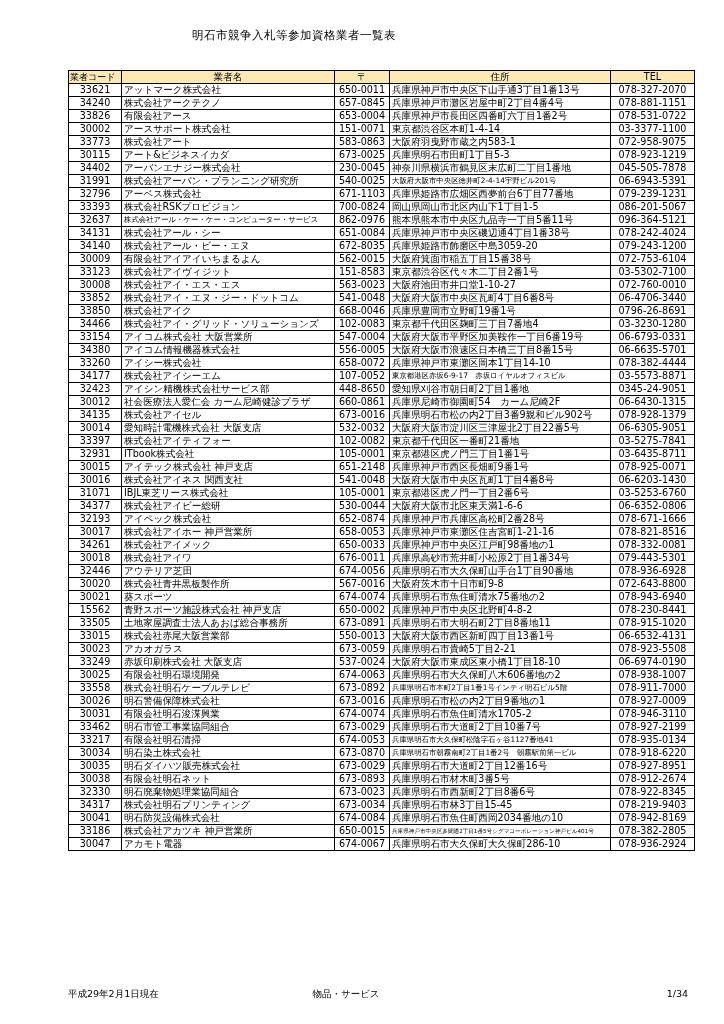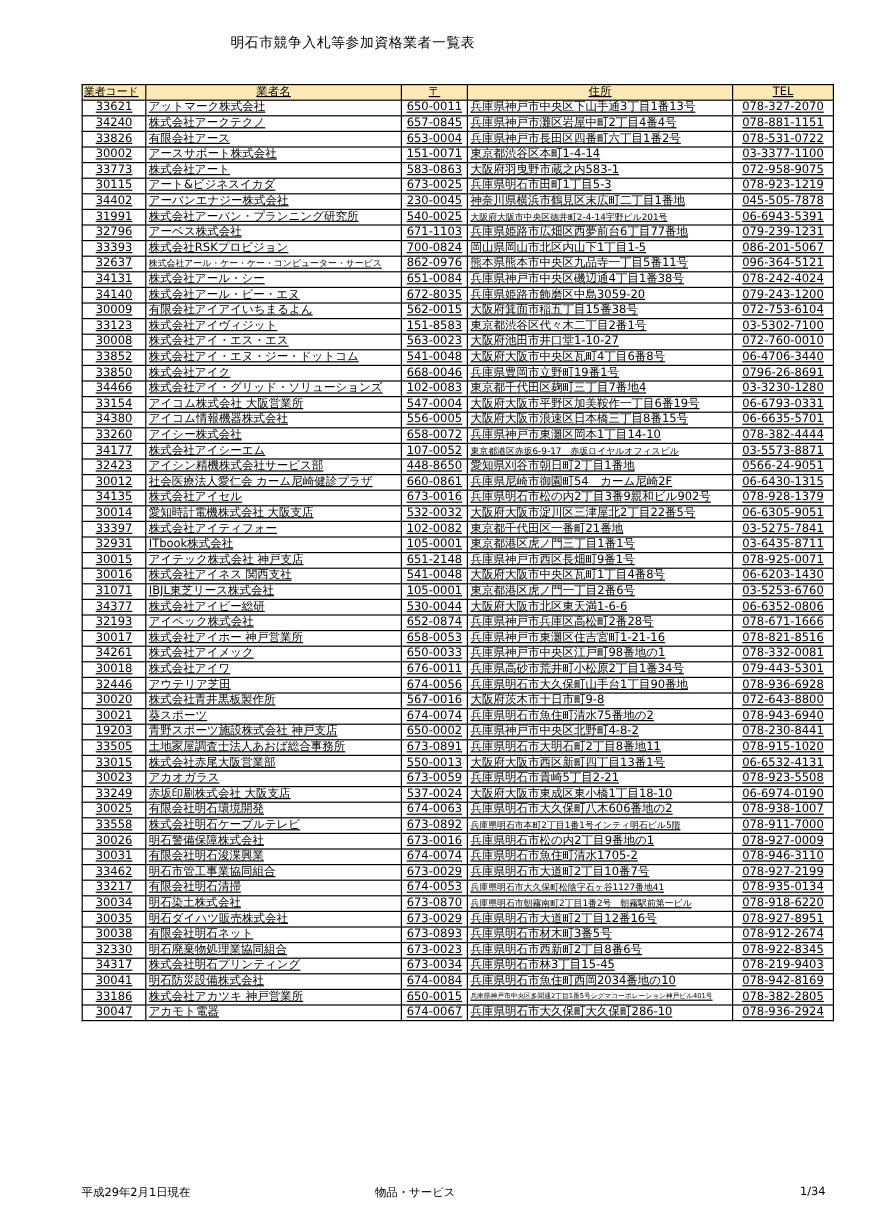--- a/index.html
+++ b/index.html
@@ -1,20 +1,20 @@
 <!DOCTYPE html>
 <html><head>
   <meta charset="utf-8">
   <style>
     html, body { margin: 0; padding: 0; background: #ffffff; }
     body { width: 724px; height: 1024px; position: relative; font-family: "DejaVu Sans", sans-serif; color: #000; overflow: hidden; }
     .title { position: absolute; top: 28px; left: 0; width: 588px; text-align: center; font-size: 11.5px; letter-spacing: 0.5px; }
     table.list { position: absolute; top: 70px; left: 68px; border-collapse: collapse; table-layout: fixed; width: 620px; font-size: 9.6px; line-height: 12px; }
     table.list td, table.list th { border: 1px solid #000; padding: 0 2px; height: 12px; white-space: nowrap; overflow: hidden; font-weight: normal; }
-    table.list { border: 1.5px solid #000; text-decoration: underline; }
+    table.list { border: 1.5px solid #000; }
     table.list th { background: #fde9b4; text-align: center; }
     table.list th.code { text-align: left; padding-left: 1px; font-size: 9px; }
     .c-code { width: 49px; text-align: center; }
     .c-name { width: 208px; text-align: left; }
     .c-zip { width: 50px; text-align: center; }
     .c-addr { width: 216px; text-align: left; }
     .c-tel { width: 79px; text-align: center; }
     td.small { font-size: 7.4px; }
     td.tiny { font-size: 5.6px; }
     .footer { position: absolute; top: 988px; font-size: 9.5px; }
@@ -197,21 +197,21 @@
         <td class="c-name">株式会社アイシーエム</td>
         <td class="c-zip">107-0052</td>
         <td class="c-addr small">東京都港区赤坂6-9-17　赤坂ロイヤルオフィスビル</td>
         <td class="c-tel">03-5573-8871</td>
       </tr>
       <tr>
         <td class="c-code">32423</td>
         <td class="c-name">アイシン精機株式会社サービス部</td>
         <td class="c-zip">448-8650</td>
         <td class="c-addr">愛知県刈谷市朝日町2丁目1番地</td>
-        <td class="c-tel">0566-24-9051</td>
+        <td class="c-tel">0345-24-9051</td>
       </tr>
       <tr>
         <td class="c-code">30012</td>
         <td class="c-name">社会医療法人愛仁会 カーム尼崎健診プラザ</td>
         <td class="c-zip">660-0861</td>
         <td class="c-addr">兵庫県尼崎市御園町54　カーム尼崎2F</td>
         <td class="c-tel">06-6430-1315</td>
       </tr>
       <tr>
         <td class="c-code">34135</td>
@@ -312,21 +312,21 @@
         <td class="c-tel">072-643-8800</td>
       </tr>
       <tr>
         <td class="c-code">30021</td>
         <td class="c-name">葵スポーツ</td>
         <td class="c-zip">674-0074</td>
         <td class="c-addr">兵庫県明石市魚住町清水75番地の2</td>
         <td class="c-tel">078-943-6940</td>
       </tr>
       <tr>
-        <td class="c-code">19203</td>
+        <td class="c-code">15562</td>
         <td class="c-name">青野スポーツ施設株式会社 神戸支店</td>
         <td class="c-zip">650-0002</td>
         <td class="c-addr">兵庫県神戸市中央区北野町4-8-2</td>
         <td class="c-tel">078-230-8441</td>
       </tr>
       <tr>
         <td class="c-code">33505</td>
         <td class="c-name">土地家屋調査士法人あおば総合事務所</td>
         <td class="c-zip">673-0891</td>
         <td class="c-addr">兵庫県明石市大明石町2丁目8番地11</td>

